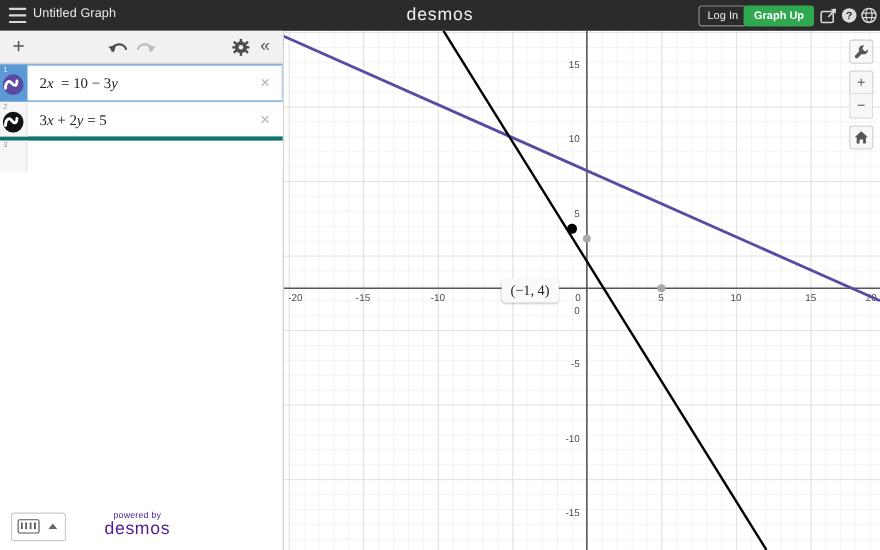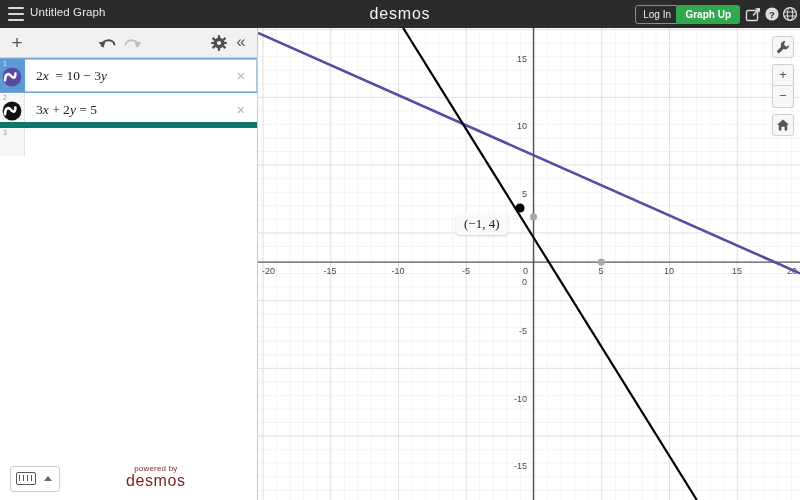--- a/index.html
+++ b/index.html
@@ -70,21 +70,21 @@
   .tb-undo{left:97px;}
   .tb-redo{left:121px;}
   .tb-gear{position:absolute;right:30px;top:7px;width:16px;height:16px;cursor:pointer;}
   .tb-collapse{
     position:absolute;right:6px;top:4px;width:20px;height:20px;
     font-size:16px;line-height:20px;text-align:center;color:#555;cursor:pointer;
   }
 
   .exp-list{position:absolute;left:0;top:30px;right:0;bottom:0;}
   .exp-row{
-    position:relative;height:35px;border-bottom:6px solid #0f766e;
+    position:relative;height:35px;border-bottom:4px solid #0f766e;
     background:#fff;box-sizing:border-box;
   }
   .exp-row.selected{
     border:1px solid #7aa9d6;border-left:none;border-right:none;
     box-shadow:inset 0 0 0 1px #a8c8e4;
   }
   .exp-index{
     position:absolute;left:0;top:0;width:25px;height:100%;
     background:#f6f6f6;border-right:1px solid #e3e3e3;box-sizing:border-box;
   }
@@ -124,42 +124,43 @@
     background:
       linear-gradient(to right,#555 1.5px,transparent 1.5px) 2px 2px/4px 3px repeat-x,
       linear-gradient(to right,#555 1.5px,transparent 1.5px) 2px 5px/4px 3px repeat-x;
   }
   .kbd-caret{
     position:absolute;right:7px;top:9px;width:0;height:0;
     border-left:4px solid transparent;border-right:4px solid transparent;
     border-bottom:5px solid #666;
   }
   .powered{
-    position:absolute;left:95px;bottom:10px;text-align:center;color:#7f1d1d;
-    line-height:1.05;pointer-events:none;margin-left:31px;
+    position:absolute;left:95px;bottom:10px;text-align:center;color:#4c1d95;
+    line-height:1.05;pointer-events:none;
   }
   .powered .pb{font-size:8px;letter-spacing:.2px;}
   .powered .pd{font-size:16px;letter-spacing:.6px;font-weight:300;}
 
   
   .graph{
     position:absolute;left:258px;top:28px;width:542px;height:472px;
     background:#fff;overflow:hidden;
   }
   .graph svg{display:block;}
 
   .tick-label{
     font-family:"Liberation Sans", sans-serif;font-size:9px;fill:#4a4a4a;
   }
   .point-label-box{
     position:absolute;
     background:#fafafa;border-radius:4px;
     box-shadow:0 1px 2px rgba(0,0,0,.2);
     padding:3px 8px;font-family:"Liberation Serif", serif;font-size:13px;color:#222;
     white-space:nowrap;
+    margin-top:40px;
   }
 
   
   .gtools{position:absolute;right:6px;top:8px;width:22px;}
   .gbtn{
     width:22px;height:22px;background:#f7f7f7;border:1px solid #cfcfcf;
     border-radius:3px;margin-bottom:6px;cursor:pointer;position:relative;
     box-sizing:border-box;
   }
   .gbtn.stack{margin-bottom:0;border-radius:3px 3px 0 0;}

